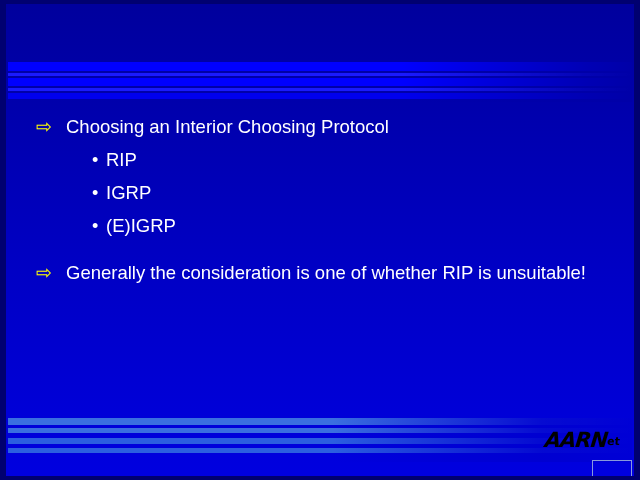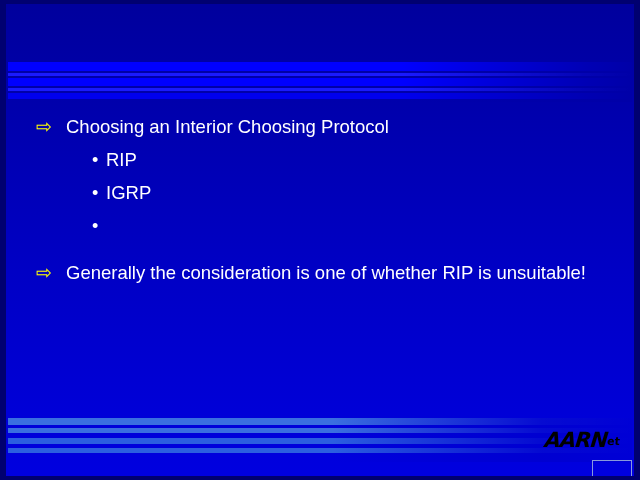--- a/index.html
+++ b/index.html
@@ -218,20 +218,21 @@
       <span class="txt">RIP</span>
     </div>
 
     <div class="l2">
       <span class="dot">•</span>
       <span class="txt">IGRP</span>
     </div>
 
     <div class="l2">
       <span class="dot">•</span>
+      <span class="txt">(E)IGRP</span>
     </div>
 
     <div class="spacer-1"></div>
 
     <div class="l1">
       <span class="arrow">⇨</span>
       <span class="txt">Generally the consideration is one of whether RIP is unsuitable!</span>
     </div>
 
   </div>

